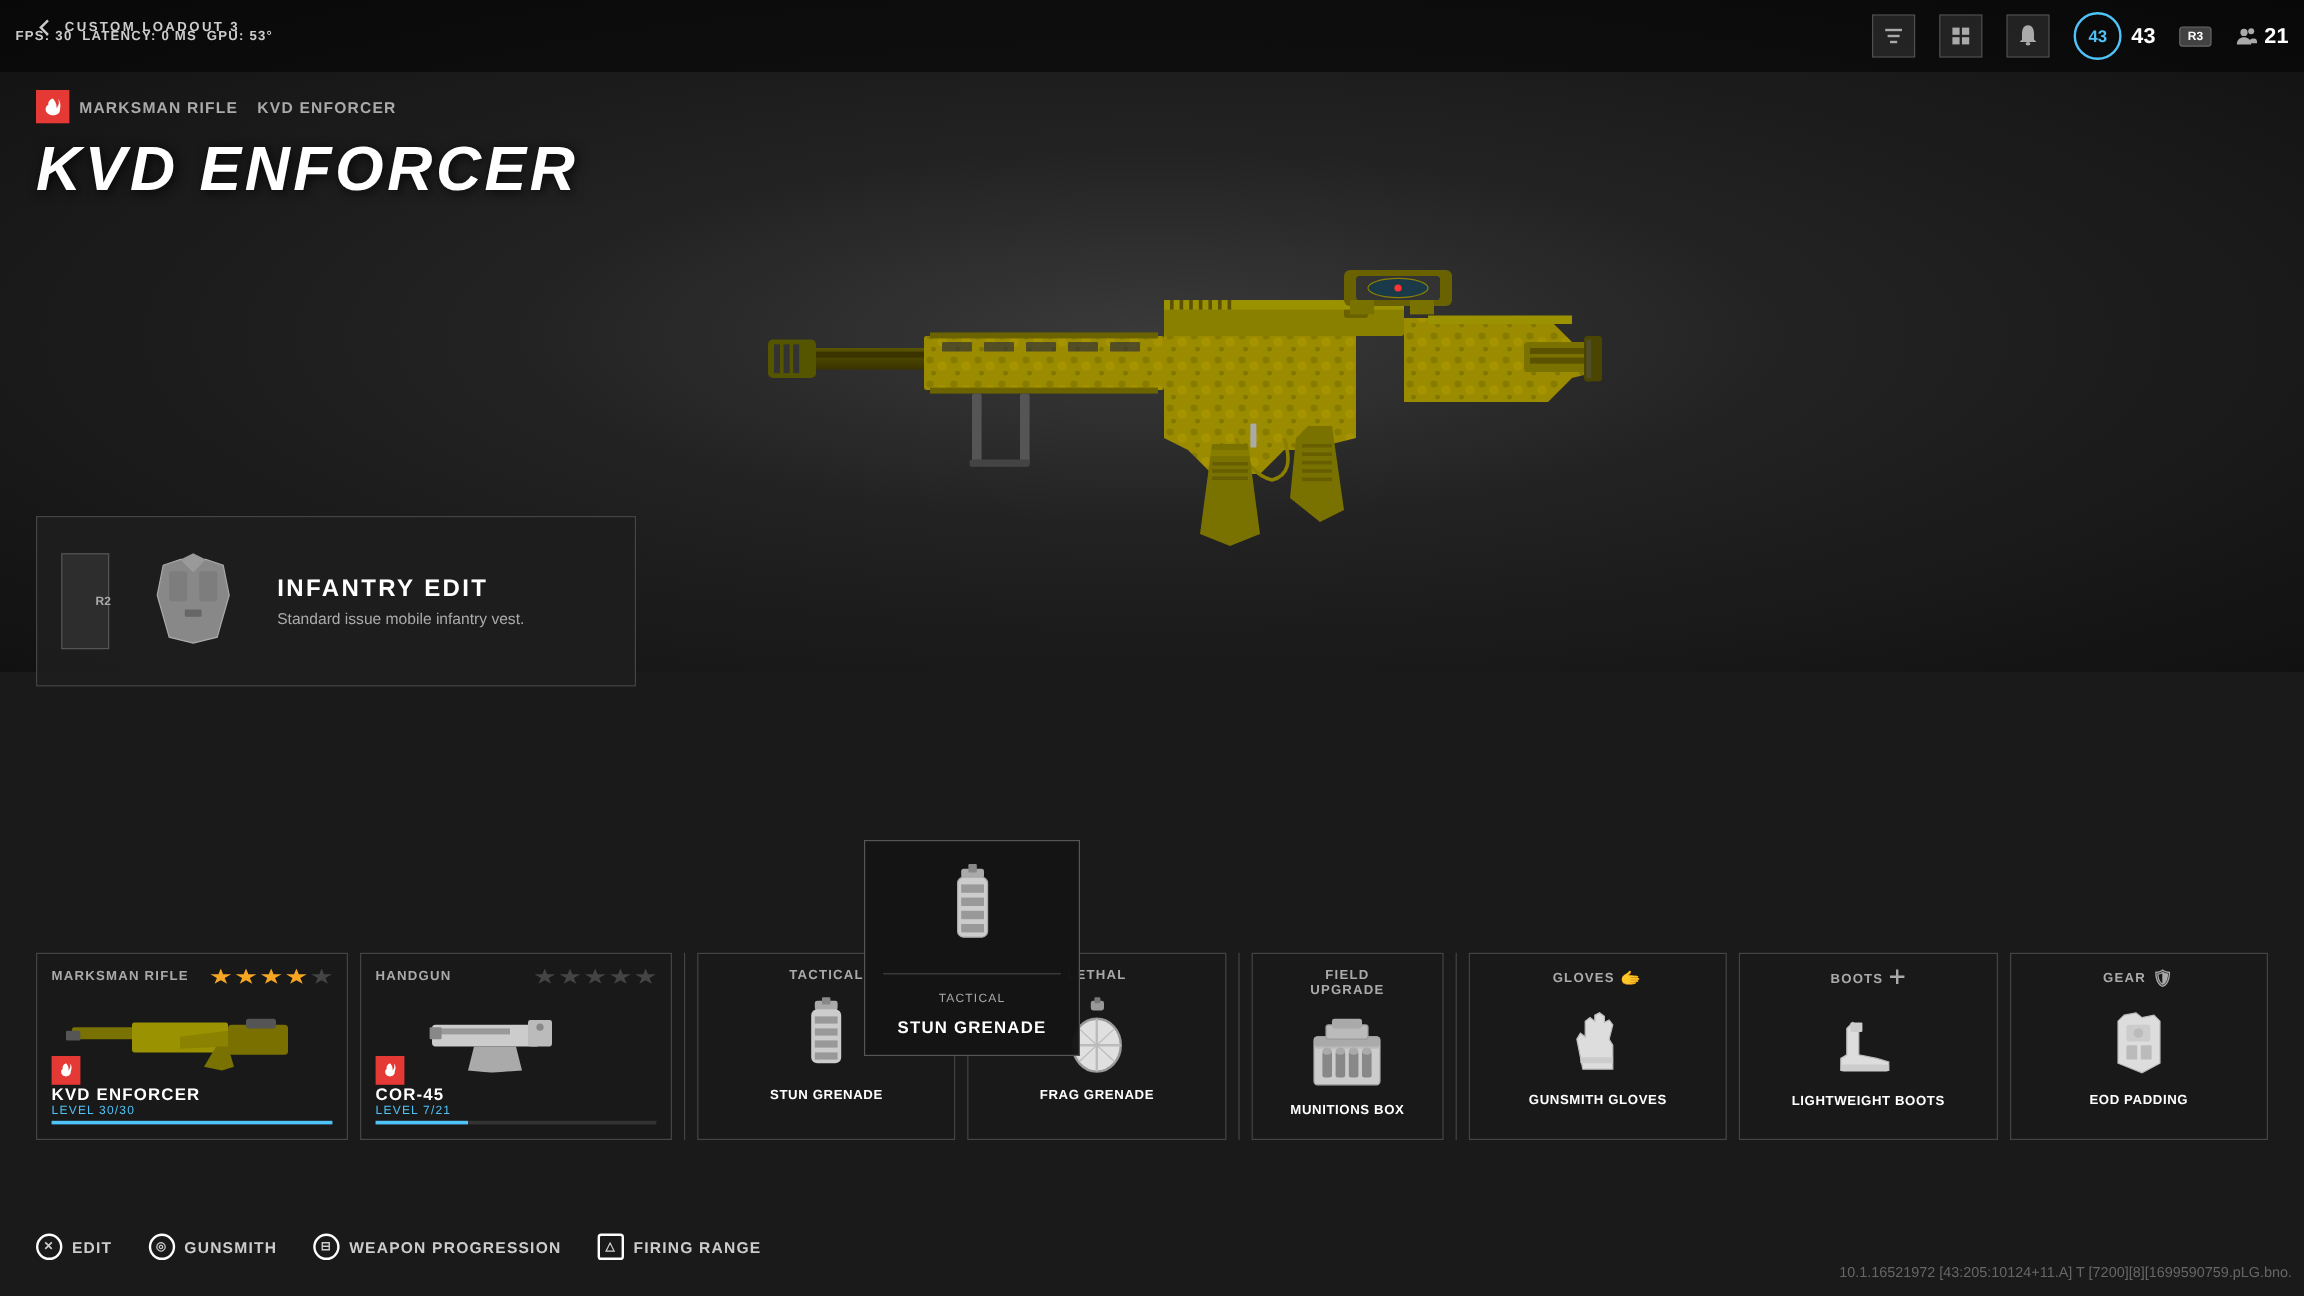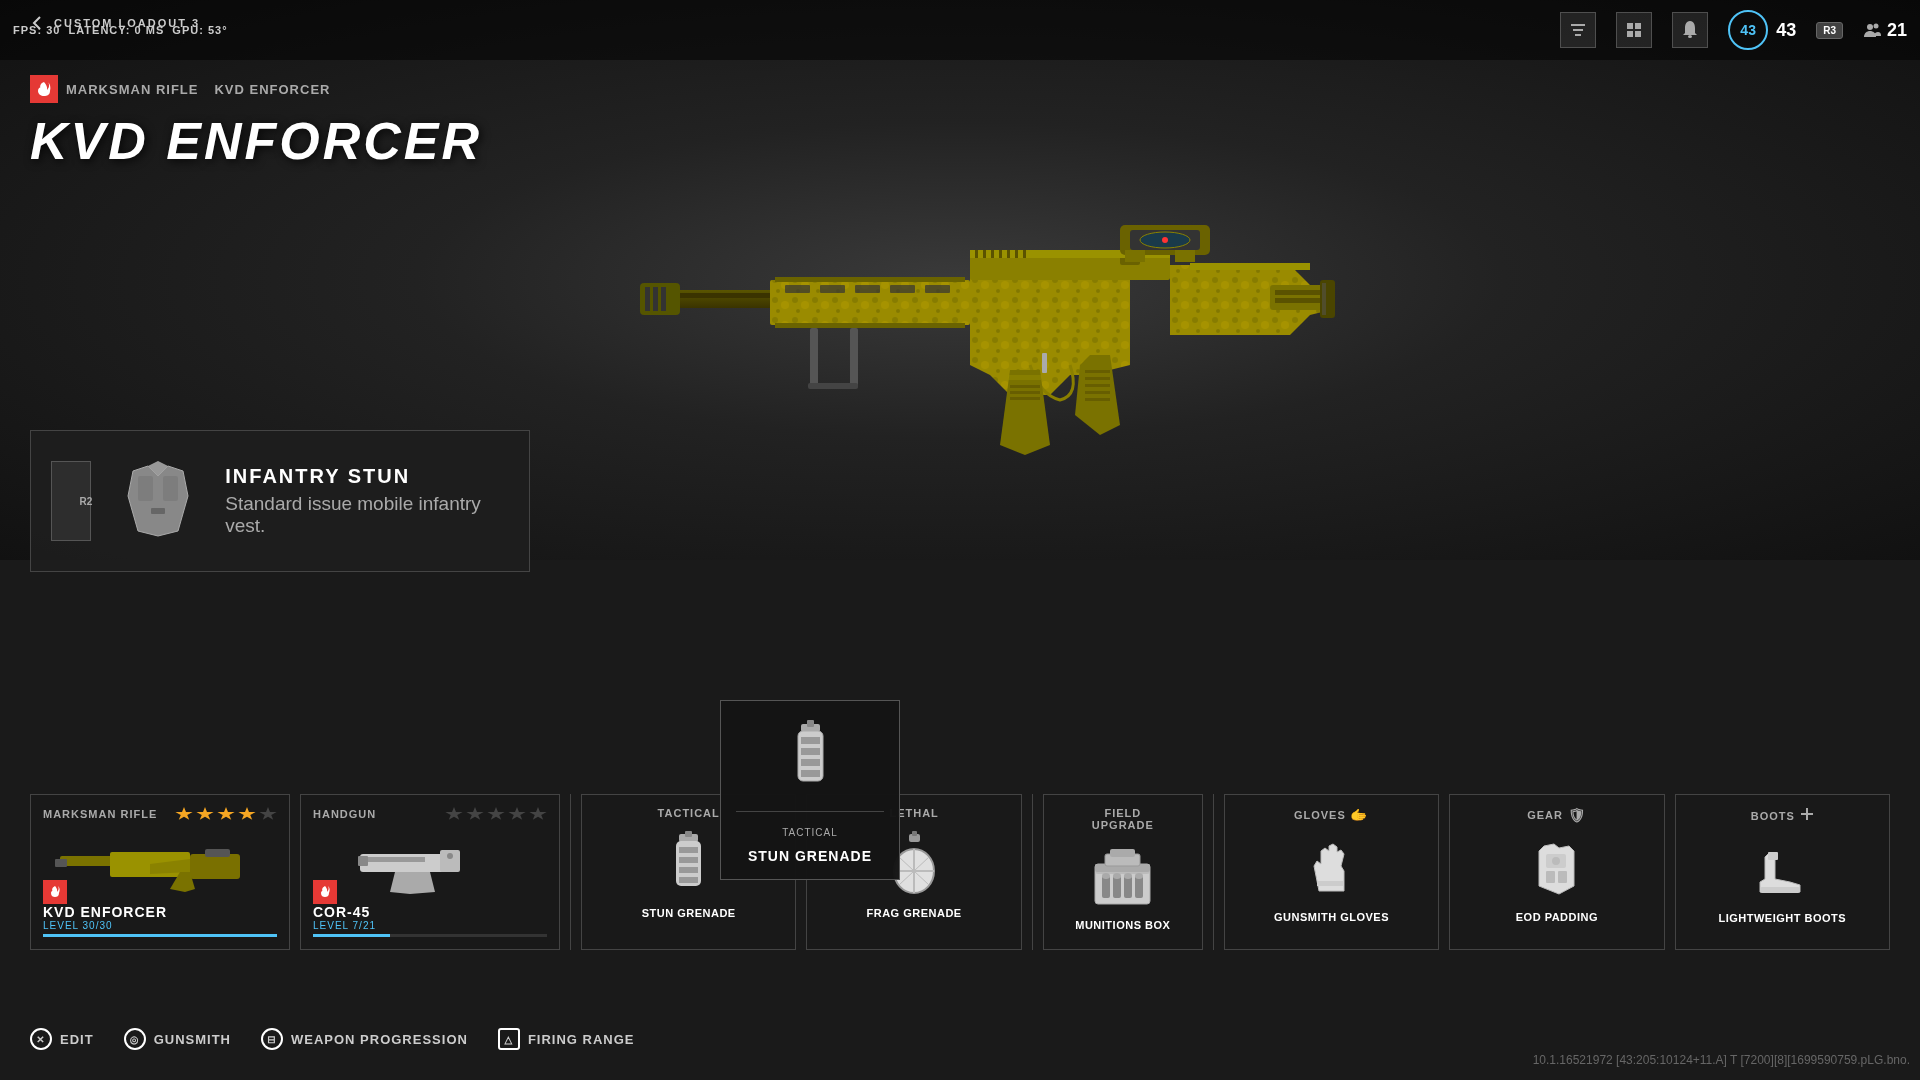--- a/index.html
+++ b/index.html
@@ -209,21 +209,21 @@
     }
 
     .vest-info h2 {
       font-size: 20px;
       font-weight: bold;
       letter-spacing: 2px;
       color: #fff;
     }
 
     .vest-info p {
-      font-size: 19px;
+      font-size: 13px;
       color: #aaa;
       margin-top: 5px;
     }
 
     
     .loadout-panels {
       position: absolute;
       bottom: 130px;
       left: 30px;
       right: 30px;
@@ -657,21 +657,21 @@
     <svg width="90" height="90" viewBox="0 0 90 90">
       <path d="M20 15 L35 10 L45 20 L55 10 L70 15 L75 40 L65 75 L45 80 L25 75 L15 40 Z" fill="#888" stroke="#aaa" stroke-width="1"></path>
       <path d="M35 10 L45 5 L55 10 L45 20Z" fill="#999"></path>
       <rect x="25" y="20" width="15" height="25" rx="2" fill="#777" opacity="0.6"></rect>
       <rect x="50" y="20" width="15" height="25" rx="2" fill="#777" opacity="0.6"></rect>
       <circle cx="45" cy="55" r="5" fill="#888"></circle>
       <rect x="38" y="52" width="14" height="6" rx="1" fill="#666"></rect>
     </svg>
   </div>
   <div class="vest-info">
-    <h2>INFANTRY STUN</h2>
+    <h2>INFANTRY EDIT</h2>
     <p>Standard issue mobile infantry vest.</p>
   </div>
 </div>
 
 <div class="loadout-panels">
 
   <div class="weapon-slot">
     <div class="slot-header">
       <span class="slot-type">MARKSMAN RIFLE</span>
       <div class="slot-stars">
@@ -820,55 +820,55 @@
       <svg width="65" height="65" viewBox="0 0 65 65">
         <path d="M20 55 L15 30 L18 25 L22 28 L22 15 L26 12 L30 15 L30 10 L34 8 L38 11 L38 16 L42 14 L45 18 L42 30 L45 35 L45 55 Z" fill="#ddd" stroke="#bbb" stroke-width="1"></path>
         <rect x="18" y="45" width="27" height="5" fill="#ccc"></rect>
       </svg>
     </div>
     <div class="equip-name">GUNSMITH GLOVES</div>
   </div>
 
   <div class="equip-slot">
     <div class="equip-slot-header">
-      <span>GEAR</span>
-      <span class="gear-header-icon">🛡</span>
-    </div>
-    <div class="equip-icon">
-
-      <svg width="65" height="65" viewBox="0 0 65 65">
-        <path d="M20 10 L30 8 L35 12 L45 10 L50 15 L50 50 L35 58 L15 50 L15 15 Z" fill="#ddd" stroke="#bbb" stroke-width="1"></path>
-        <rect x="22" y="18" width="20" height="14" rx="2" fill="#ccc"></rect>
-        <rect x="22" y="35" width="9" height="12" rx="1" fill="#bbb"></rect>
-        <rect x="34" y="35" width="9" height="12" rx="1" fill="#bbb"></rect>
-        <circle cx="32" cy="25" r="4" fill="#bbb"></circle>
-      </svg>
-    </div>
-    <div class="equip-name">EOD PADDING</div>
-  </div>
-
-  <div class="equip-slot">
-    <div class="equip-slot-header">
       <span>BOOTS</span>
       <span class="gear-header-icon">
         <svg width="14" height="14" viewBox="0 0 14 14">
           <line x1="7" y1="1" x2="7" y2="13" stroke="#aaa" stroke-width="2"></line>
           <line x1="1" y1="7" x2="13" y2="7" stroke="#aaa" stroke-width="2"></line>
         </svg>
       </span>
     </div>
     <div class="equip-icon">
 
       <svg width="65" height="65" viewBox="0 0 65 65">
         <path d="M15 20 L20 15 L25 20 L25 42 L40 45 L50 48 L50 55 L10 55 L10 45 L15 42 Z" fill="#ddd" stroke="#bbb" stroke-width="1"></path>
         <rect x="10" y="50" width="40" height="6" rx="2" fill="#ccc"></rect>
         <rect x="18" y="15" width="10" height="8" rx="1" fill="#ccc"></rect>
       </svg>
     </div>
     <div class="equip-name">LIGHTWEIGHT BOOTS</div>
+  </div>
+
+  <div class="equip-slot">
+    <div class="equip-slot-header">
+      <span>GEAR</span>
+      <span class="gear-header-icon">🛡</span>
+    </div>
+    <div class="equip-icon">
+
+      <svg width="65" height="65" viewBox="0 0 65 65">
+        <path d="M20 10 L30 8 L35 12 L45 10 L50 15 L50 50 L35 58 L15 50 L15 15 Z" fill="#ddd" stroke="#bbb" stroke-width="1"></path>
+        <rect x="22" y="18" width="20" height="14" rx="2" fill="#ccc"></rect>
+        <rect x="22" y="35" width="9" height="12" rx="1" fill="#bbb"></rect>
+        <rect x="34" y="35" width="9" height="12" rx="1" fill="#bbb"></rect>
+        <circle cx="32" cy="25" r="4" fill="#bbb"></circle>
+      </svg>
+    </div>
+    <div class="equip-name">EOD PADDING</div>
   </div>
 </div>
 
 <div class="tooltip-card">
   <div class="tooltip-grenade-icon">
     <svg width="55" height="75" viewBox="0 0 55 75">
       <rect x="18" y="5" width="19" height="8" rx="2" fill="#aaa"></rect>
       <rect x="24" y="1" width="7" height="7" rx="1" fill="#888"></rect>
       <rect x="15" y="12" width="25" height="50" rx="5" fill="#ccc" stroke="#aaa" stroke-width="1"></rect>
       <rect x="18" y="18" width="19" height="7" fill="#999"></rect>

